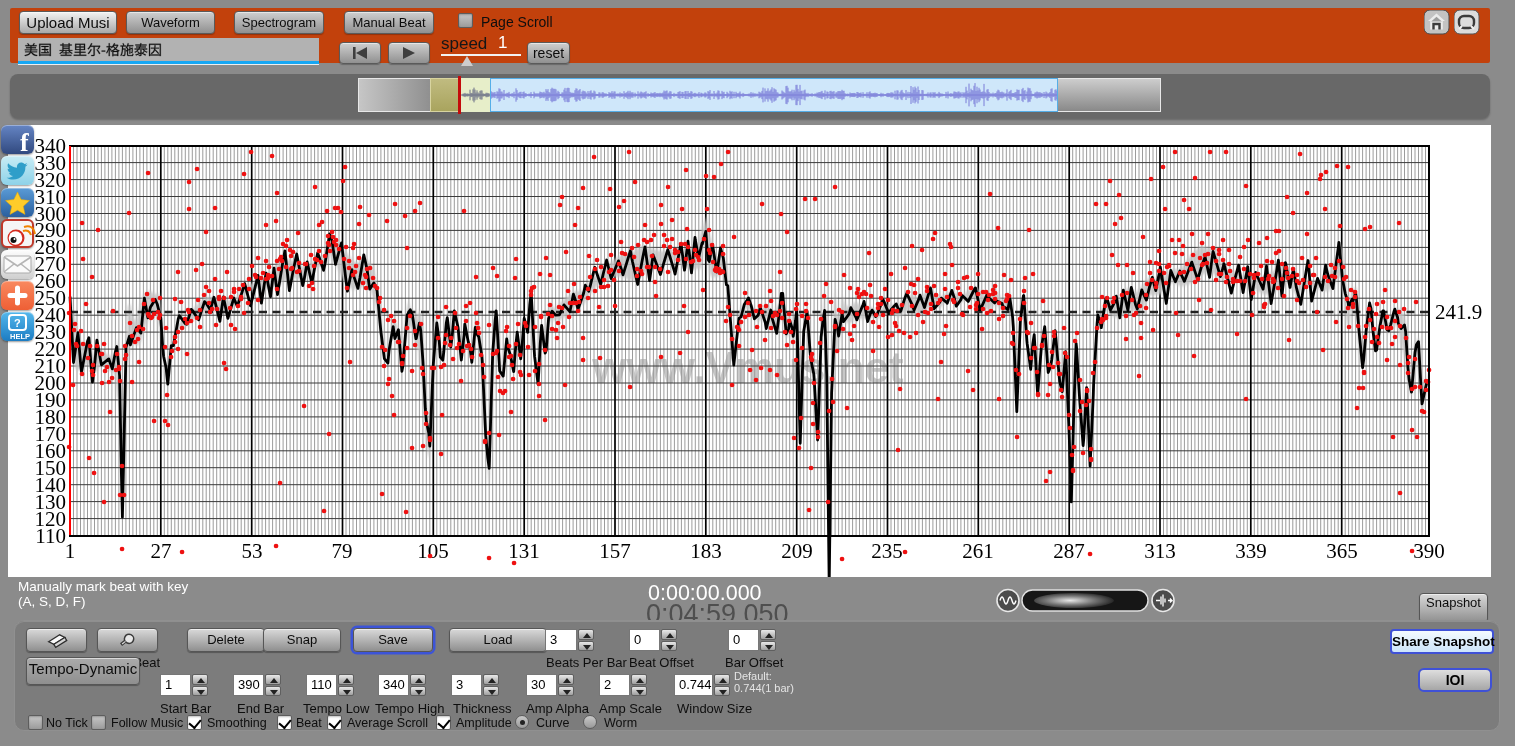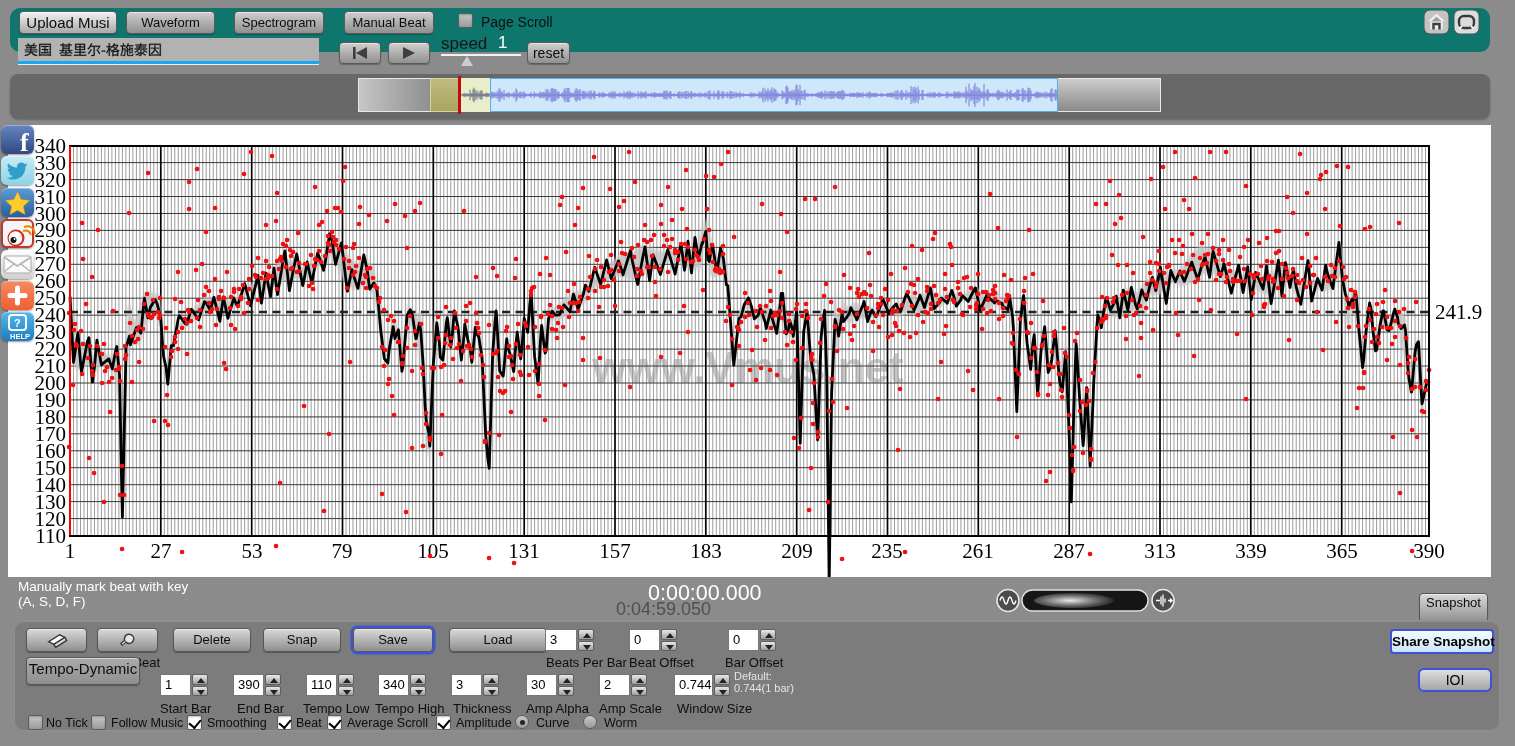--- a/index.html
+++ b/index.html
@@ -1,16 +1,16 @@
 <!DOCTYPE html>
 <html><head><meta charset="utf-8"><style>
 *{margin:0;padding:0;box-sizing:border-box}
 html,body{width:1515px;height:746px;overflow:hidden;background:#8b8b8b;font-family:"Liberation Sans",sans-serif}
 .abs{position:absolute}
-#toolbar{left:10px;top:8px;width:1480px;height:44px;background:#0f766e;border-radius:10px}
+#toolbar{left:10px;top:8px;width:1480px;height:55px;background:#c2410c;border-radius:2px}
 #wavebar{left:10px;top:74px;width:1480px;height:44px;background:#686868;border-radius:8px;box-shadow:0 2px 2px rgba(0,0,0,.25)}
 #chartbox{left:8px;top:125px;width:1483px;height:452px;background:#fff}
 #panel{left:14px;top:620px;width:1486px;height:111px;background:#7c7c7c;border-radius:10px;border:1px solid #909090;box-shadow:inset 0 1px 0 rgba(255,255,255,.15)}
 .btn{position:absolute;background:linear-gradient(#d9d9d9,#8f8f8f);border:1px solid #565656;border-radius:4px;color:#0c0c0c;text-align:center;font-size:13px;line-height:19px;box-shadow:inset 0 1px 0 rgba(255,255,255,.55),0 1px 1px rgba(0,0,0,.3)}
 .btn2{position:absolute;background:linear-gradient(#cfcfcf,#909090);border:1px solid #5a5a5a;border-radius:4px;color:#0c0c0c;text-align:center;font-size:13px;line-height:21px;box-shadow:inset 0 1px 0 rgba(255,255,255,.5),0 1px 1px rgba(0,0,0,.25)}
 .lbl{position:absolute;color:#0e0e0e;font-size:13px;white-space:nowrap}
 .lbs{font-size:12.5px}
 .inp{position:absolute;background:#fff;border:1px solid #777;color:#000;font-size:13px;font-family:"Liberation Sans",sans-serif;padding:2px 0 0 4px;height:22px}
 .spin{position:absolute;width:16px;height:22px}
 .spin .u,.spin .d{position:absolute;left:0;width:16px;height:10.5px;background:linear-gradient(#e8e8e8,#9f9f9f);border:1px solid #5f5f5f;border-radius:2px}
@@ -171,21 +171,21 @@
 <div class="abs" style="left:1px;top:281px;width:33px;height:29px;border-radius:6px;background:linear-gradient(#f9895f,#ee5f35);box-shadow:inset 0 1px 0 rgba(255,255,255,.35),0 1px 2px rgba(0,0,0,.4)"><svg width="33" height="29" viewBox="0 0 33 29">
       <path d="M16.5 7v15M9 14.5h15" stroke="#fff" stroke-width="5" stroke-linecap="round"></path>
     </svg></div>
 <div class="abs" style="left:1px;top:312px;width:33px;height:29px;border-radius:6px;background:linear-gradient(#53b7ec,#1c7cc2);box-shadow:inset 0 1px 0 rgba(255,255,255,.35),0 1px 2px rgba(0,0,0,.4)"><svg width="33" height="29" viewBox="0 0 33 29">
       <rect x="8" y="3" width="17" height="15" rx="3" fill="none" stroke="#fff" stroke-width="2"></rect>
       <text x="13" y="15" font-size="11" font-weight="bold" fill="#fff" font-family="Liberation Sans">?</text>
       <text x="9" y="27" font-size="7.5" font-weight="bold" fill="#fff" font-family="Liberation Sans">HELP</text>
     </svg></div>
 <div class="abs" style="left:18px;top:579px;color:#fff;font-size:13.5px">Manually mark beat with key<br>(A, S, D, F)</div>
 <div class="abs" style="left:648px;top:581px;color:#fff;font-size:21.5px">0:00:00.000</div>
-<div class="abs" style="left:616px;top:599px;color:#4f4f4f;font-size:18px">0:04:59.050</div>
+<div class="abs" style="left:646px;top:599px;color:#4f4f4f;font-size:27px">0:04:59.050</div>
 <div class="abs" style="left:996px;top:588px"><svg width="180" height="25" viewBox="0 0 180 25">
 <circle cx="12" cy="12.5" r="11" fill="#4c4c4c" stroke="#e8e8e8" stroke-width="1.6"></circle>
 <path d="M4 12.5 q2-7 4 0 t4 0 t4 0 t4 0" fill="none" stroke="#fff" stroke-width="1.4"></path>
 <rect x="26" y="2" width="126" height="21" rx="10.5" fill="#161616"></rect>
 <ellipse cx="78" cy="12.5" rx="40" ry="7.5" fill="url(#vg)"></ellipse>
 <defs>
         <radialGradient id="vg" cx="0.45" cy="0.5" r="0.6">
           <stop offset="0" stop-color="#e8e8e8"></stop>
           <stop offset="0.5" stop-color="#777"></stop>
           <stop offset="1" stop-color="#161616"></stop>
@@ -205,21 +205,21 @@
       </svg></div>
   <div class="btn" style="left:82px;top:7px;width:61px;height:24px"><svg width="26" height="18" viewBox="0 0 26 18" style="margin-top:2px">
         <g transform="rotate(24 13 9)">
           <circle cx="13.5" cy="7.5" r="4.6" fill="#e8e8e8" stroke="#3a3a3a" stroke-width="1.6"></circle>
           <path d="M11 11.5 8.5 16" stroke="#3a3a3a" stroke-width="3.4"></path>
           <path d="M11.2 11.3 9.2 15" stroke="#ddd" stroke-width="1.2"></path>
         </g>
       </svg></div>
   <div class="lbl" style="left:11px;top:34px">Erase Beat</div>
   <div class="lbl" style="left:83px;top:34px">Move Beat</div>
-  <div class="btn" style="left:158px;top:7px;width:78px;height:24px;line-height:22px">Delete</div>
+  <div class="btn" style="left:172px;top:7px;width:78px;height:24px;line-height:22px">Delete</div>
   <div class="btn" style="left:248px;top:7px;width:78px;height:24px;line-height:22px">Snap</div>
   <div class="btn" style="left:338px;top:7px;width:80px;height:24px;line-height:22px;box-shadow:0 0 0 2.5px #3c54d8,inset 0 1px 0 rgba(255,255,255,.55)">Save</div>
   <div class="btn" style="left:434px;top:7px;width:98px;height:24px;line-height:22px">Load</div>
   <div class="inp" style="left:530px;top:8px;width:32px">3</div>
     <div class="spin" style="left:563px;top:8px">
       <div class="u"></div>
       <div class="d"></div>
     </div>
   <div class="lbl" style="left:531px;top:34px">Beats Per Bar</div>
   <div class="inp" style="left:614px;top:8px;width:31px">0</div>
@@ -294,13 +294,13 @@
     <div class="lbl lbs" style="left:281px;top:95px">Beat</div>
   <div class="cb cbc" style="left:312px;top:94px"></div>
     <div class="lbl lbs" style="left:332px;top:95px">Average Scroll</div>
   <div class="cb cbc" style="left:421px;top:94px"></div>
     <div class="lbl lbs" style="left:441px;top:95px">Amplitude</div>
   <div class="rad radc" style="left:500px;top:94px"></div>
     <div class="lbl lbs" style="left:521px;top:95px">Curve</div>
   <div class="rad" style="left:568px;top:94px"></div>
     <div class="lbl lbs" style="left:589px;top:95px">Worm</div>
   <div class="abs" style="left:1375px;top:8px;width:104px;height:25px;background:linear-gradient(#f4fbff,#cde5fa);border:2px solid #3f51d6;border-radius:4px;text-align:center;font-weight:bold;font-size:13.5px;line-height:21px;white-space:nowrap;color:#000">Share Snapshot</div>
-  <div class="abs" style="left:1403px;top:47px;width:74px;height:24px;background:linear-gradient(#dedede,#a6a6a6);border:2px solid #3f51d6;border-radius:6px;text-align:center;font-weight:normal;font-size:14px;line-height:20px;color:#000">IOI</div>
+  <div class="abs" style="left:1403px;top:47px;width:74px;height:24px;background:linear-gradient(#dedede,#a6a6a6);border:2px solid #3f51d6;border-radius:6px;text-align:center;font-weight:bold;font-size:14px;line-height:20px;color:#000">IOI</div>
 </div>
 </body></html>

